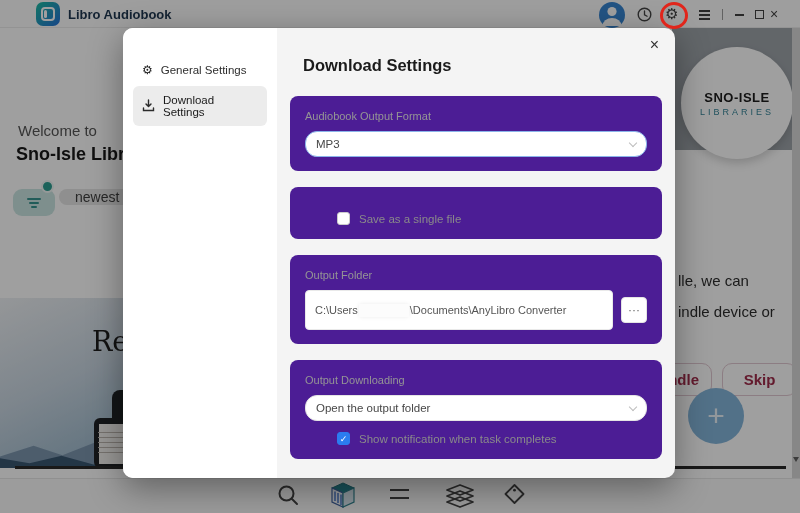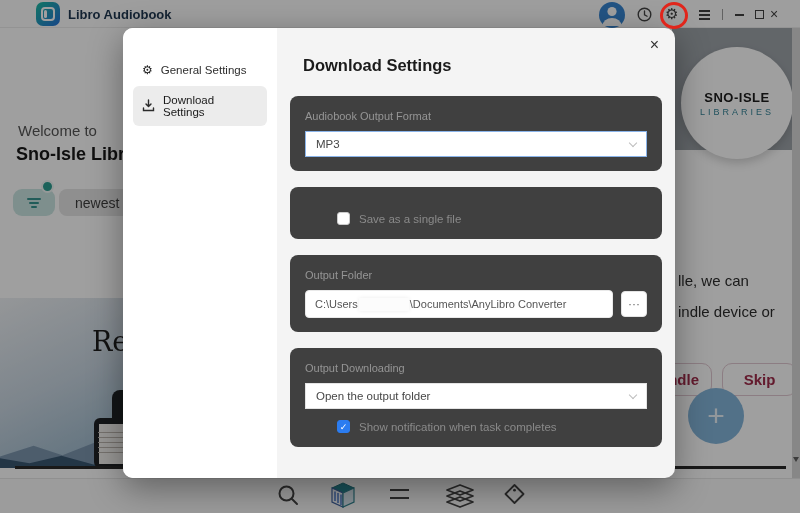--- a/index.html
+++ b/index.html
@@ -23,21 +23,21 @@
   .burger div { height:1.6px; background:#3a3a3a; margin-bottom:2.6px; }
   .vsep { left:722px; top:9px; width:1px; height:11px; background:#9a9a9a; }
   .min-ic { left:735px; top:14px; width:9px; height:1.8px; background:#3a3a3a; }
   .max-ic { left:755px; top:10px; width:9px; height:9px; border:1.6px solid #3a3a3a; }
   .close-ic { left:770px; top:6px; font-size:14px; color:#3a3a3a; }
 
   .welcome1 { left:18px; top:122px; font-size:15px; color:#4f4f4f; }
   .welcome2 { left:16px; top:144px; font-size:18px; font-weight:bold; color:#101010; white-space:nowrap; }
   .filter-btn { left:13px; top:189px; width:42px; height:27px; background:#c9e4e1; border-radius:9px; display:flex; align-items:center; justify-content:center; }
   .filter-dot { left:41px; top:180px; width:13px; height:13px; border-radius:50%; background:#239a8d; border:2px solid #eef5f4; }
-  .sort-chip { left:59px; top:189px; width:72px; height:27px; background:#e4e4e4; border-radius:8px; display:flex; align-items:center; padding-left:16px; font-size:14px; color:#383838; }
+  .sort-chip { left:59px; top:189px; width:72px; height:16px; background:#e4e4e4; border-radius:8px; display:flex; align-items:center; padding-left:16px; font-size:14px; color:#383838; }
 
   .logo-backdrop { left:672px; top:28px; width:128px; height:122px; background:#9aa0a6; }
   .logo-circle { left:681px; top:47px; width:112px; height:112px; border-radius:50%; background:#fff; box-shadow:0 4px 10px rgba(0,0,0,.18); display:flex; flex-direction:column; align-items:center; justify-content:center; }
   .logo-l1 { font-size:13px; font-weight:bold; color:#141414; letter-spacing:.5px; }
   .logo-l2 { font-size:9px; color:#2e7f93; letter-spacing:3px; margin-top:2px; }
 
   .promo-card { left:676px; top:265px; width:126px; height:150px; background:#fff; border-radius:14px; }
   .promo-t1 { left:678px; top:272px; font-size:15px; color:#262626; white-space:nowrap; }
   .promo-t2 { left:678px; top:303px; font-size:15px; color:#262626; white-space:nowrap; }
   .pbtn { top:363px; height:33px; background:#fff; border:1px solid #e0c6d0; border-radius:10px; display:flex; align-items:center; font-weight:bold; font-size:15px; color:#9c2343; }
@@ -70,30 +70,30 @@
   
   .modal { position:absolute; left:123px; top:28px; width:552px; height:450px; background:#f4f4f4; border-radius:10px; box-shadow:0 10px 34px rgba(0,0,0,.38); display:flex; overflow:hidden; z-index:2; }
   .modal-side { width:154px; background:#fff; padding-top:26px; flex-shrink:0; }
   .side-item { display:flex; align-items:center; gap:8px; margin:2px 10px; padding:8px 9px; border-radius:6px; font-size:11.5px; color:#2e2e2e; cursor:default; }
   .side-item.active { background:#ececec; color:#1a1a1a; }
   .side-gear { font-size:12px; color:#222; line-height:1; }
   .modal-main { flex:1; position:relative; }
   .modal-title { position:absolute; left:26px; top:28px; font-size:16.5px; font-weight:bold; color:#1b1b1b; }
   .modal-close { position:absolute; right:16px; top:8px; font-size:16px; color:#333; cursor:default; }
   .cards { position:absolute; left:13px; top:68px; width:372px; }
-  .card { background:#404040; border-radius:8px; padding:14px 15px; margin-bottom:16px; }
+  .card { background:#4c1d95; border-radius:8px; padding:14px 15px; margin-bottom:16px; }
   .flabel { font-size:11px; color:#959595; margin-bottom:9px; }
-  .select { height:26px; border:1px solid #e4e4e4; border-radius:0; background:#fff; display:flex; align-items:center; justify-content:space-between; padding:0 10px; font-size:11.5px; color:#474747; }
+  .select { height:26px; border:1px solid #e4e4e4; border-radius:12px; background:#fff; display:flex; align-items:center; justify-content:space-between; padding:0 10px; font-size:11.5px; color:#474747; }
   .select.focused { border-color:#8ab4ea; }
   .chev { width:6px; height:6px; border-right:1.5px solid #bdbdbd; border-bottom:1.5px solid #bdbdbd; transform:rotate(45deg); margin-top:-3px; }
   .checkrow { display:flex; align-items:center; gap:9px; margin-top:11px; font-size:11.5px; color:#8a8a8a;padding-left:32px; }
   .cb { width:13px; height:13px; border:1px solid #ccc; border-radius:3px; background:#fff; flex-shrink:0; }
   .cb.checked { background:#2b7cf0; border-color:#2b7cf0; color:#fff; font-size:9px; line-height:12px; text-align:center; }
   .outrow { display:flex; gap:8px; align-items:center; }
-  .path-input { flex:1; height:28px; border:1px solid #e9e9e9; border-radius:4px; background:#fff; display:flex; align-items:center; padding:0 9px; font-size:11px; color:#555; white-space:nowrap; overflow:hidden; }
+  .path-input { flex:1; height:40px; border:1px solid #e9e9e9; border-radius:4px; background:#fff; display:flex; align-items:center; padding:0 9px; font-size:11px; color:#555; white-space:nowrap; overflow:hidden; }
   .redact { display:inline-block; width:50px; height:13px; background:#fcfcfc; box-shadow:0 0 4px rgba(0,0,0,.08); margin:0 1px; }
   .browse-btn { width:26px; height:26px; border:1px solid #e4e4e4; border-radius:4px; background:#fff; display:flex; align-items:center; justify-content:center; font-size:12px; color:#666; flex-shrink:0; }
 </style>
 </head>
 <body>
 
 <div class="screen">
 
   <div class="app-bg">
 

